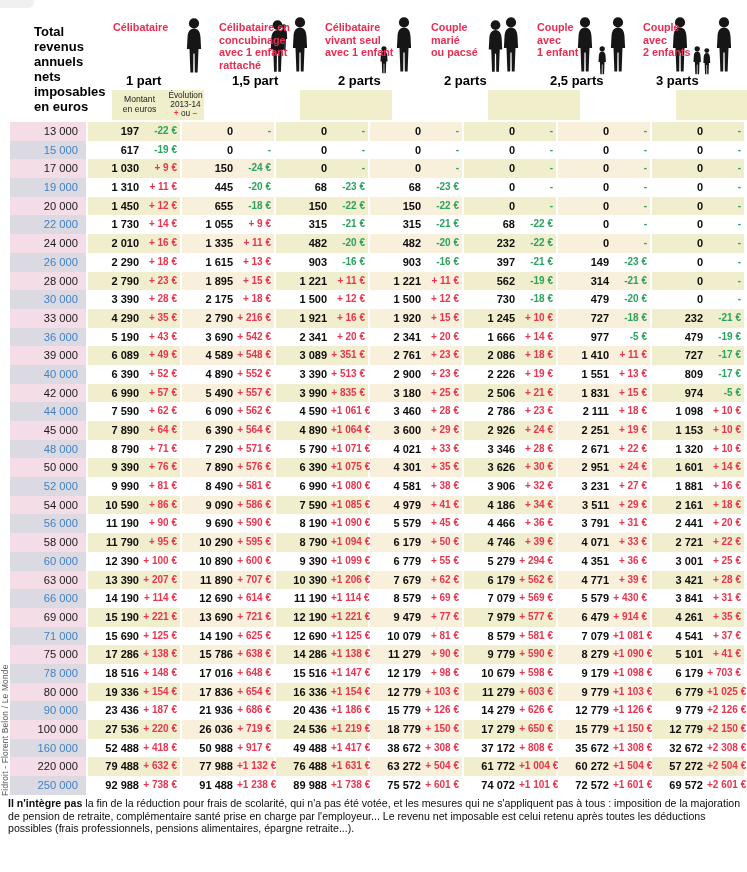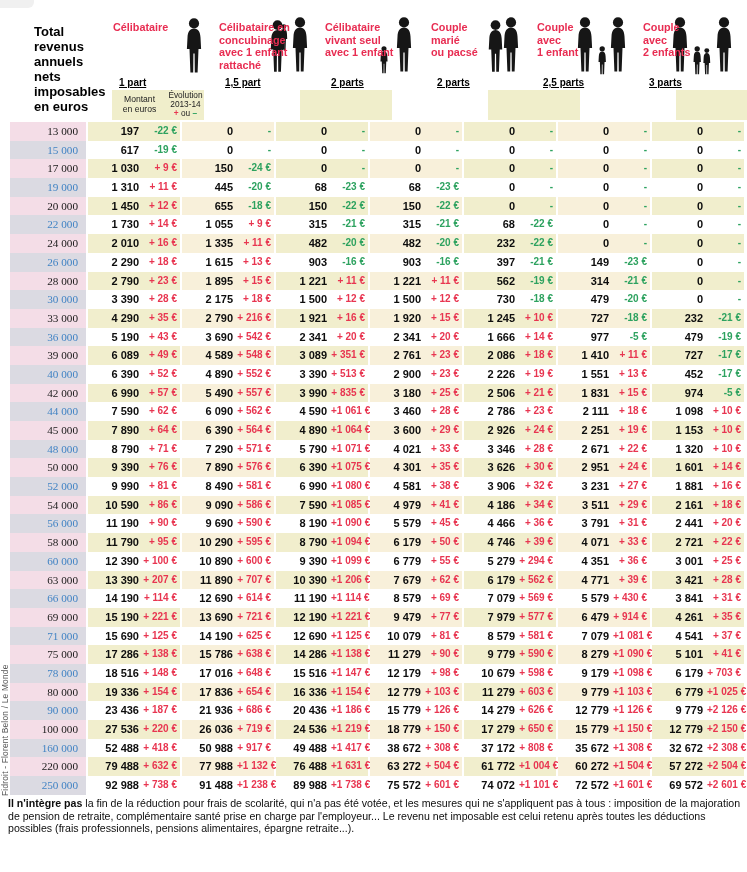--- a/index.html
+++ b/index.html
@@ -11,34 +11,34 @@
   .topflex{display:flex;gap:2px;margin-left:24px;}
   .hinc{width:76px;box-sizing:border-box;}
   .income-title{font-weight:bold;font-size:13px;line-height:15px;white-space:pre-line;padding-top:16px;color:#000;}
 
   .topright{}
   .gheads{display:flex;gap:14px;height:80px;}
   .ghead{position:relative;width:92px;box-sizing:border-box;}
   .glabel{position:absolute;top:13px;left:1px;z-index:2;}
   .gline{font-weight:bold;font-size:10.8px;line-height:12.5px;color:var(--header-red,#e82d52);}
   .gicon{position:absolute;right:-2px;bottom:13px;fill:#161616;z-index:1;}
-  .gparts{position:absolute;bottom:0;left:7px;font-weight:bold;font-size:10px;color:#000;text-decoration:underline;}
+  .gparts{position:absolute;bottom:0;left:14px;font-weight:bold;font-size:13px;color:#000;}
 
   .subs{display:flex;gap:2px;height:30px;margin-top:2px;}
   .sub{width:92px;box-sizing:border-box;display:flex;}
   .sub.cream{background:var(--subcream,#f0eecb);}
   .sub-m{width:55px;box-sizing:border-box;text-align:center;font-size:8.6px;line-height:9.6px;padding-top:5px;color:#222;}
   .sub-e{width:37px;box-sizing:border-box;text-align:center;font-size:8.3px;line-height:9.2px;padding-top:1px;color:#222;}
   .pm{color:var(--pos-red,#e83550);font-weight:bold;}
   .mn{color:var(--neg-green,#2da25f);font-weight:bold;}
 
   .rows{margin-top:2px;}
   .row{display:flex;gap:2px;height:18.7px;}
   .inc{width:76px;box-sizing:border-box;text-align:right;padding-right:8px;
-       font-size:11.2px;line-height:18.7px;color:#1a1a1a;font-family:Liberation Serif, serif;}
+       font-size:11.2px;line-height:18.7px;color:#1a1a1a;}
   .row.odd  .inc{background:var(--income-pink,#f4dde7);}
   .row.even .inc{background:var(--income-lavender,#dbdae2);color:var(--income-blue,#4183c4);}
   .grp{display:flex;width:92px;}
   .row.odd .grp{background:var(--row-cream,#f1eecd);}
   .row.odd .grp.gwarm{background:var(--row-cream-warm,#f8f0da);}
   .row.even .grp{background:#fff;}
   .cell{box-sizing:border-box;line-height:18.7px;white-space:nowrap;}
   .cell.m{width:55px;text-align:right;padding-right:4px;font-weight:bold;font-size:11px;color:#0d0d0d;}
   .cell.e{width:37px;text-align:right;padding-right:3px;font-size:10px;font-weight:bold;}
   .cell.e.pos{color:var(--pos-red,#e83550);}
@@ -614,21 +614,21 @@
           </div>
           <div class="grp">
             <div class="cell m">2&nbsp;226</div>
             <div class="cell e pos">+&nbsp;19&nbsp;€</div>
           </div>
           <div class="grp gwarm">
             <div class="cell m">1&nbsp;551</div>
             <div class="cell e pos">+&nbsp;13&nbsp;€</div>
           </div>
           <div class="grp">
-            <div class="cell m">452</div>
+            <div class="cell m">809</div>
             <div class="cell e neg">-17&nbsp;€</div>
           </div>
         </div>
         <div class="row odd">
           <div class="inc">42&nbsp;000</div>
           <div class="grp">
             <div class="cell m">6&nbsp;990</div>
             <div class="cell e pos">+&nbsp;57&nbsp;€</div>
           </div>
           <div class="grp gwarm">

